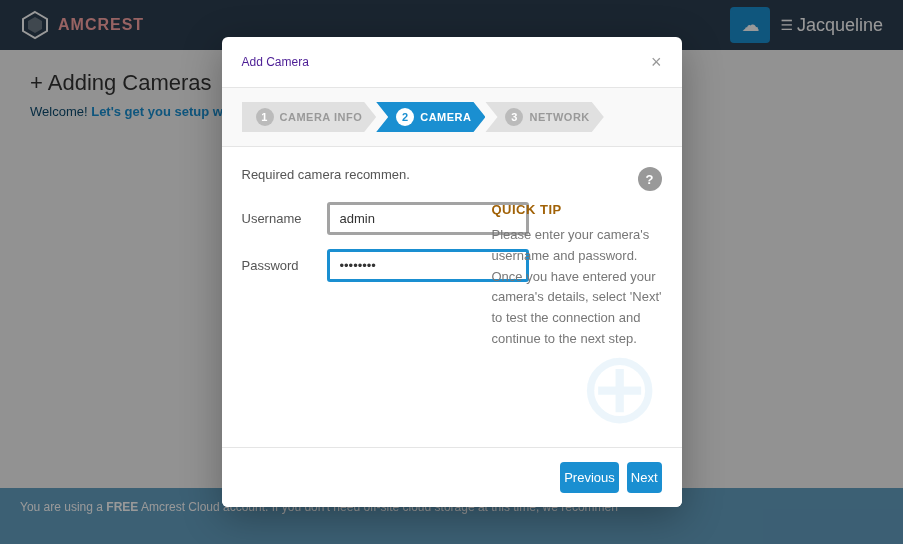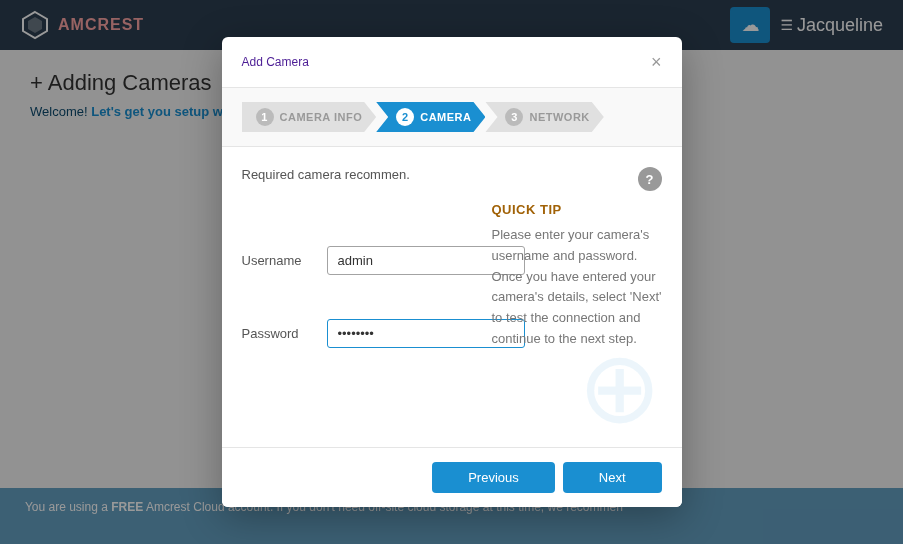--- a/index.html
+++ b/index.html
@@ -232,34 +232,33 @@
     .form-fields {
       flex: 1;
       max-width: 220px;
     }
 
     .form-group {
       display: flex;
       align-items: center;
       margin-bottom: 14px;
       gap: 10px;
-      margin-top: 44px;
     }
 
     .form-label {
       font-size: 13px;
       color: #555;
       width: 75px;
       flex-shrink: 0;
     }
 
     .form-input {
       flex: 1;
       padding: 6px 10px;
-      border: 1px solid #a3a3a3;
+      border: 3px solid #a3a3a3;
       border-radius: 3px;
       font-size: 13px;
       color: #333;
       outline: none;
     }
 
     .quick-tip {
       flex: 1;
       padding-left: 10px;
     }
@@ -297,21 +296,21 @@
       padding: 14px 20px;
       border-top: 1px solid #e5e5e5;
       display: flex;
       justify-content: flex-end;
       gap: 8px;
       background: white;
       border-radius: 0 0 6px 6px;
     }
 
     .btn {
-      padding: 8px 36px;
+      padding: 8px 4px;
       border-radius: 4px;
       font-size: 13px;
       font-weight: 500;
       cursor: pointer;
       border: none;
     }
 
     .btn-primary {
       background: #1a8fd1;
       color: white;
@@ -326,21 +325,20 @@
     .notification-bar {
       position: absolute;
       bottom: 0;
       left: 0;
       right: 0;
       background: rgba(74, 144, 184, 0.85);
       padding: 10px 20px;
       font-size: 12px;
       color: white;
       line-height: 1.5;
-      text-align: center;
     }
 
     .notification-bar strong {
       font-weight: 700;
     }
   </style>
 </head>
 <body>
 
 <div class="bg-page">

